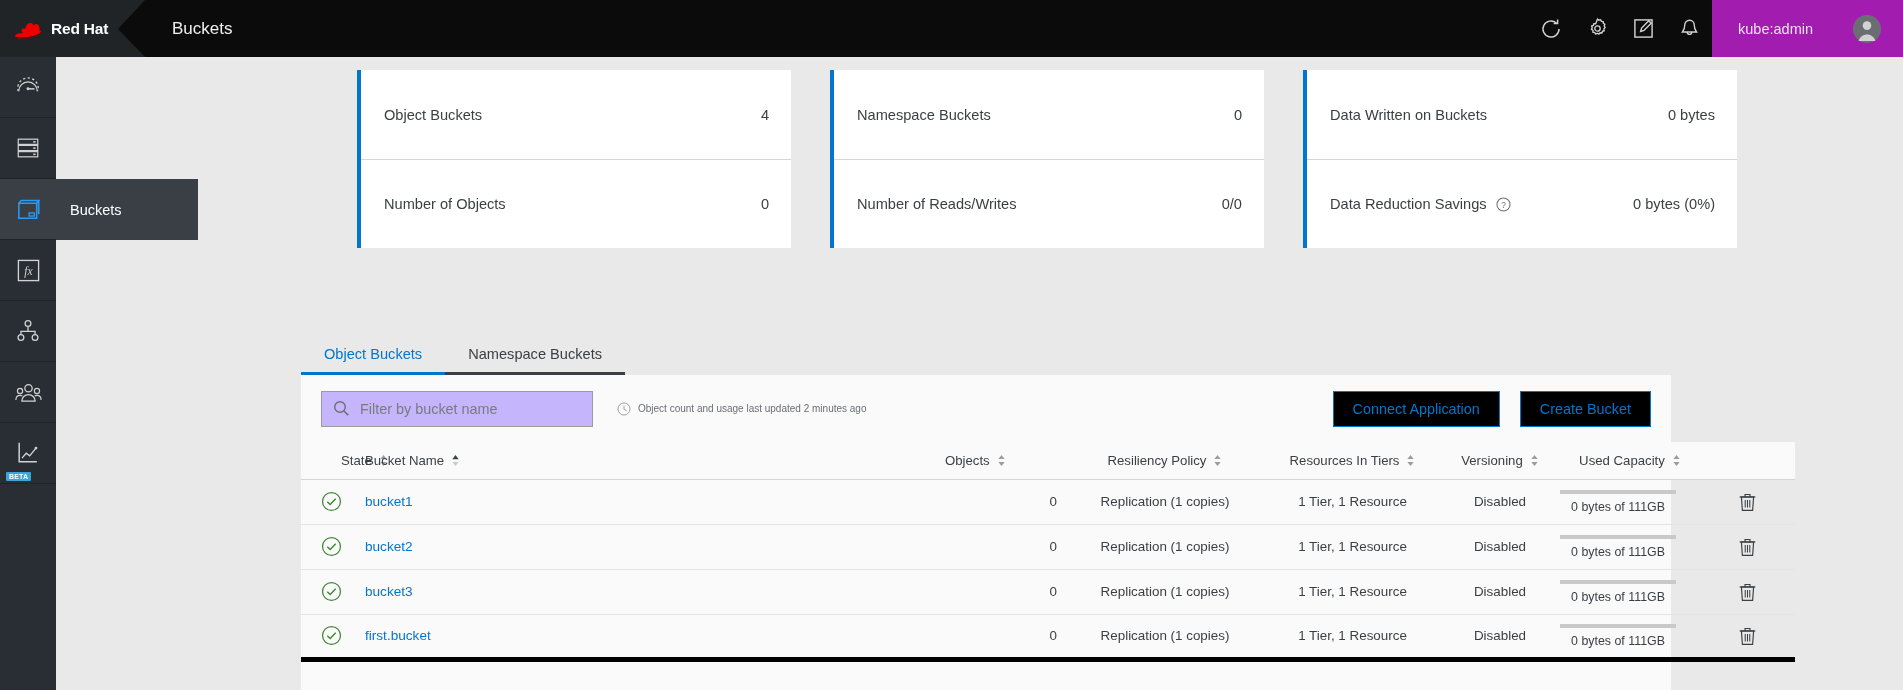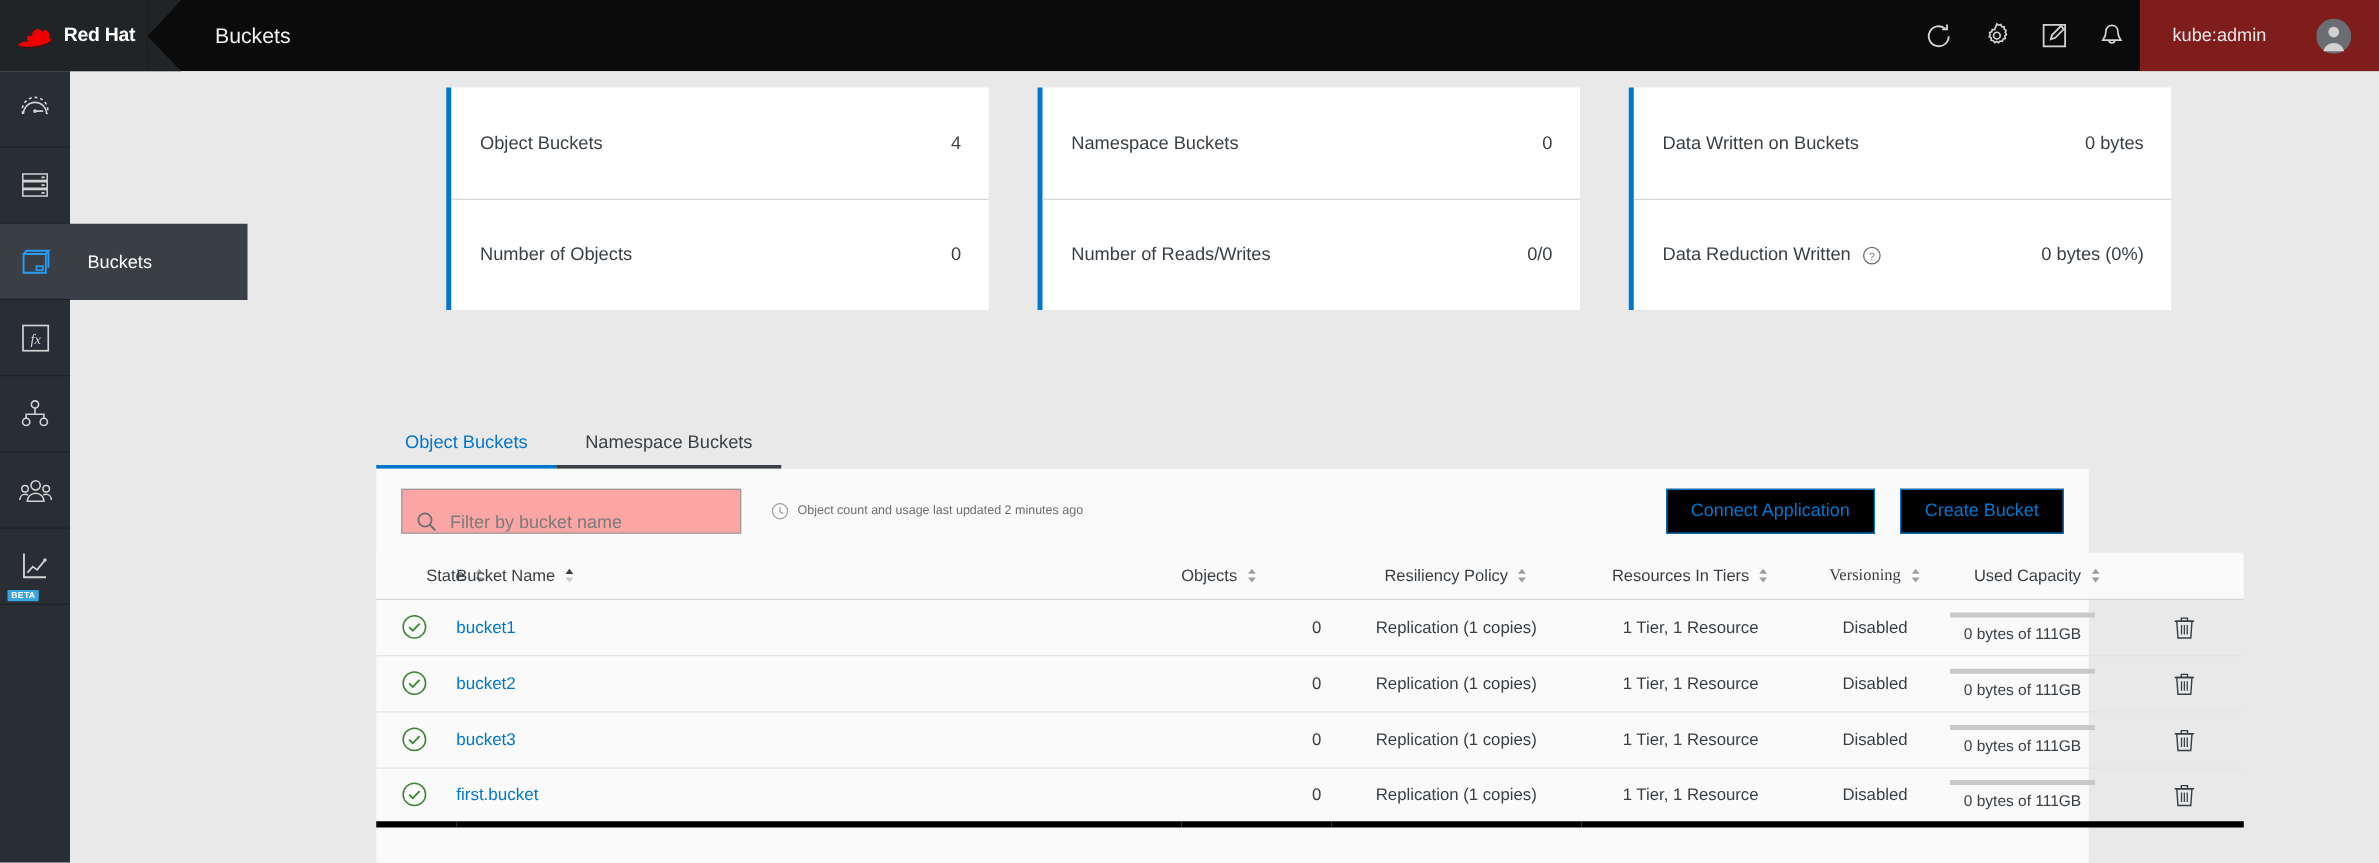--- a/index.html
+++ b/index.html
@@ -48,21 +48,21 @@
   .mh-spacer { flex: 1; }
   .mh-icons { display: flex; align-items: center; gap: 0; }
   .mh-icon-btn {
     width: 46px; height: 57px;
     display: flex; align-items: center; justify-content: center;
     cursor: pointer;
   }
   .mh-icon-btn svg { display: block; }
   .mh-user {
     height: 57px; min-width: 190px;
-    background: #7f1d1d;
+    background: #a21caf;
     display: flex; align-items: center; justify-content: space-between;
     padding: 0 22px 0 26px;
     cursor: pointer;
   }
   .mh-user-name { color: #e6e6e6; font-size: 14.5px; white-space: nowrap; }
   .avatar { margin-left: 40px; display: block; }
 
   
   .sidebar {
     position: absolute; top: 57px; left: 0;
@@ -160,23 +160,23 @@
     background: #fafafa;
   }
   .toolbar {
     height: 67px;
     display: flex; align-items: center;
     padding: 0 20px 0 20px;
   }
   .search-box {
     position: relative;
     width: 272px; height: 36px;
-    background: #fca5a5;
+    background: #c4b5fd;
     border: 1px solid #9c9c9c;
-    display: flex; align-items: flex-end;
+    display: flex; align-items: center;
   }
   .search-icon { margin-left: 11px; display: block; flex: none; }
   .search-input {
     flex: 1;
     border: none; outline: none;
     background: transparent;
     font-family: "Liberation Sans", sans-serif;
     font-size: 14.4px;
     color: #393f44;
     padding: 0 8px 0 10px;
@@ -401,21 +401,21 @@
         </div>
       </div>
 
       <div class="card">
         <div class="card-row">
           <span class="card-label">Data Written on Buckets</span>
           <span class="card-value">0 bytes</span>
         </div>
         <div class="card-row">
           <span class="card-label">
-            <span>Data Reduction Written</span>
+            <span>Data Reduction Savings</span>
             <svg class="help-icon" width="15" height="15" viewBox="0 0 16 16">
               <circle cx="8" cy="8" r="7" fill="none" stroke="#6a6e73" stroke-width="1.1"></circle>
               <text x="8" y="11.6" font-family="Liberation Sans, sans-serif" font-size="9" fill="#6a6e73" text-anchor="middle">?</text>
             </svg>
           </span>
           <span class="card-value">0 bytes (0%)</span>
         </div>
       </div>
     </div>
 
@@ -496,21 +496,21 @@
             <th class="c-tier">
               <div class="th-inner" style="justify-content:center;">
                 <span>Resources In Tiers</span>
                 <svg class="sort-caret" width="9" height="13" viewBox="0 0 9 13">
                   <path d="M4.5 1L7.6 5H1.4z" fill="#9c9c9c"></path>
                   <path d="M4.5 12L1.4 8h6.2z" fill="#9c9c9c"></path>
                 </svg>
               </div>
             </th>
             <th class="c-ver">
-              <div class="th-inner" style="justify-content:center;font-family:Liberation Serif, serif;">
+              <div class="th-inner" style="justify-content:center;">
                 <span>Versioning</span>
                 <svg class="sort-caret" width="9" height="13" viewBox="0 0 9 13">
                   <path d="M4.5 1L7.6 5H1.4z" fill="#9c9c9c"></path>
                   <path d="M4.5 12L1.4 8h6.2z" fill="#9c9c9c"></path>
                 </svg>
               </div>
             </th>
             <th class="c-cap">
               <div class="th-inner" style="justify-content:center;">
                 <span>Used Capacity</span>

